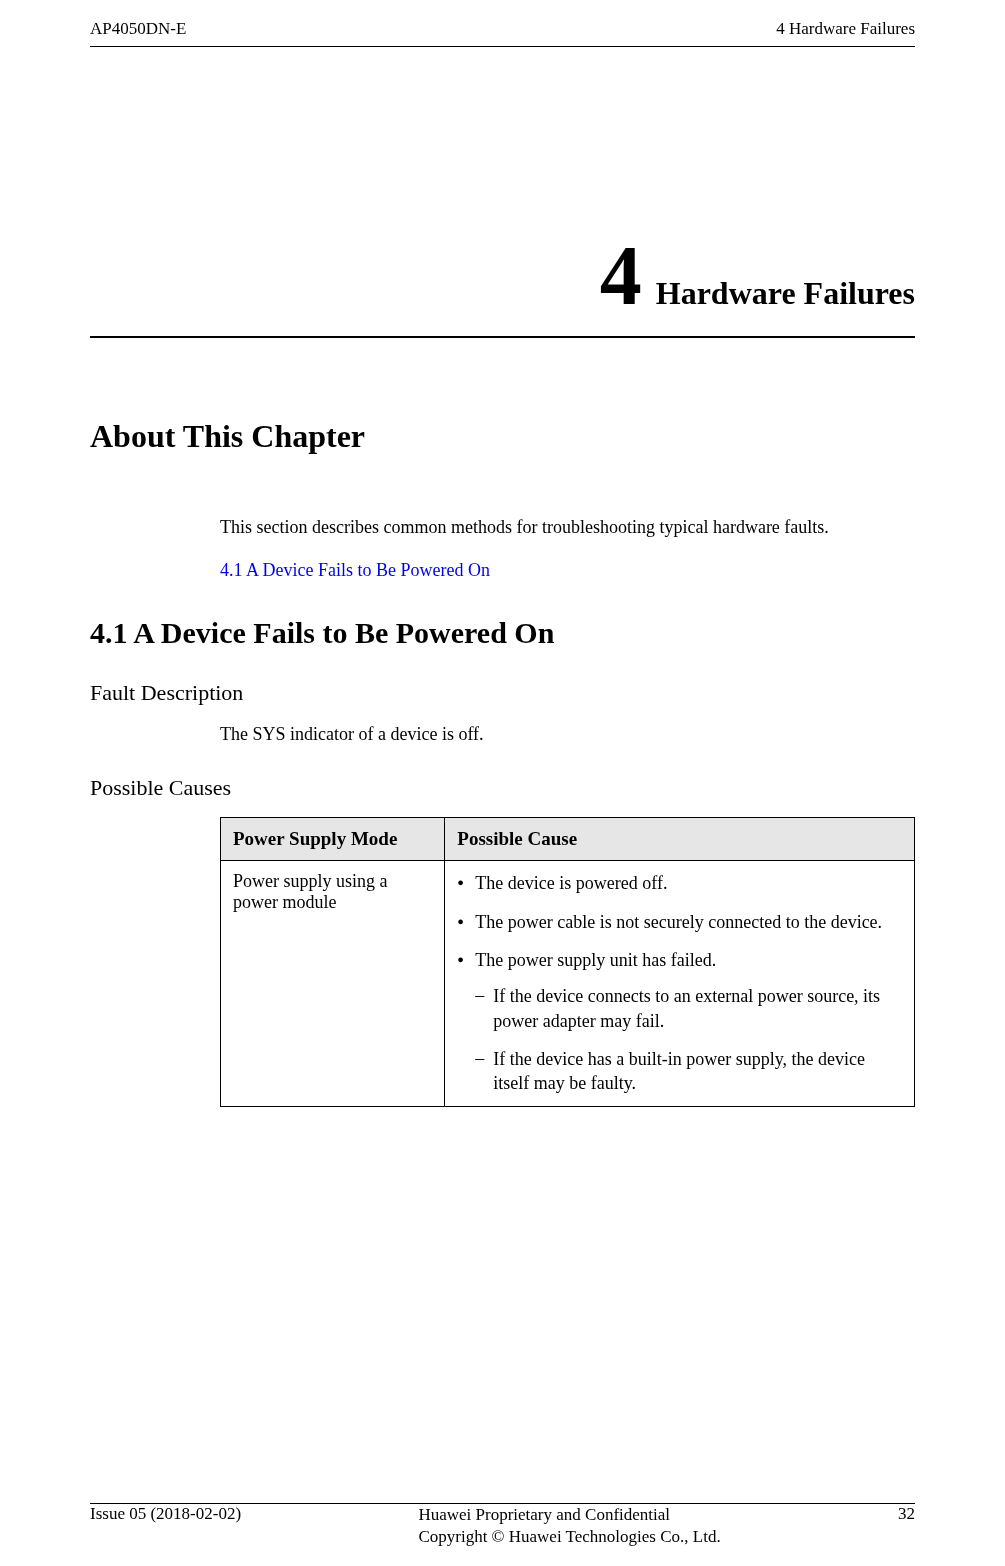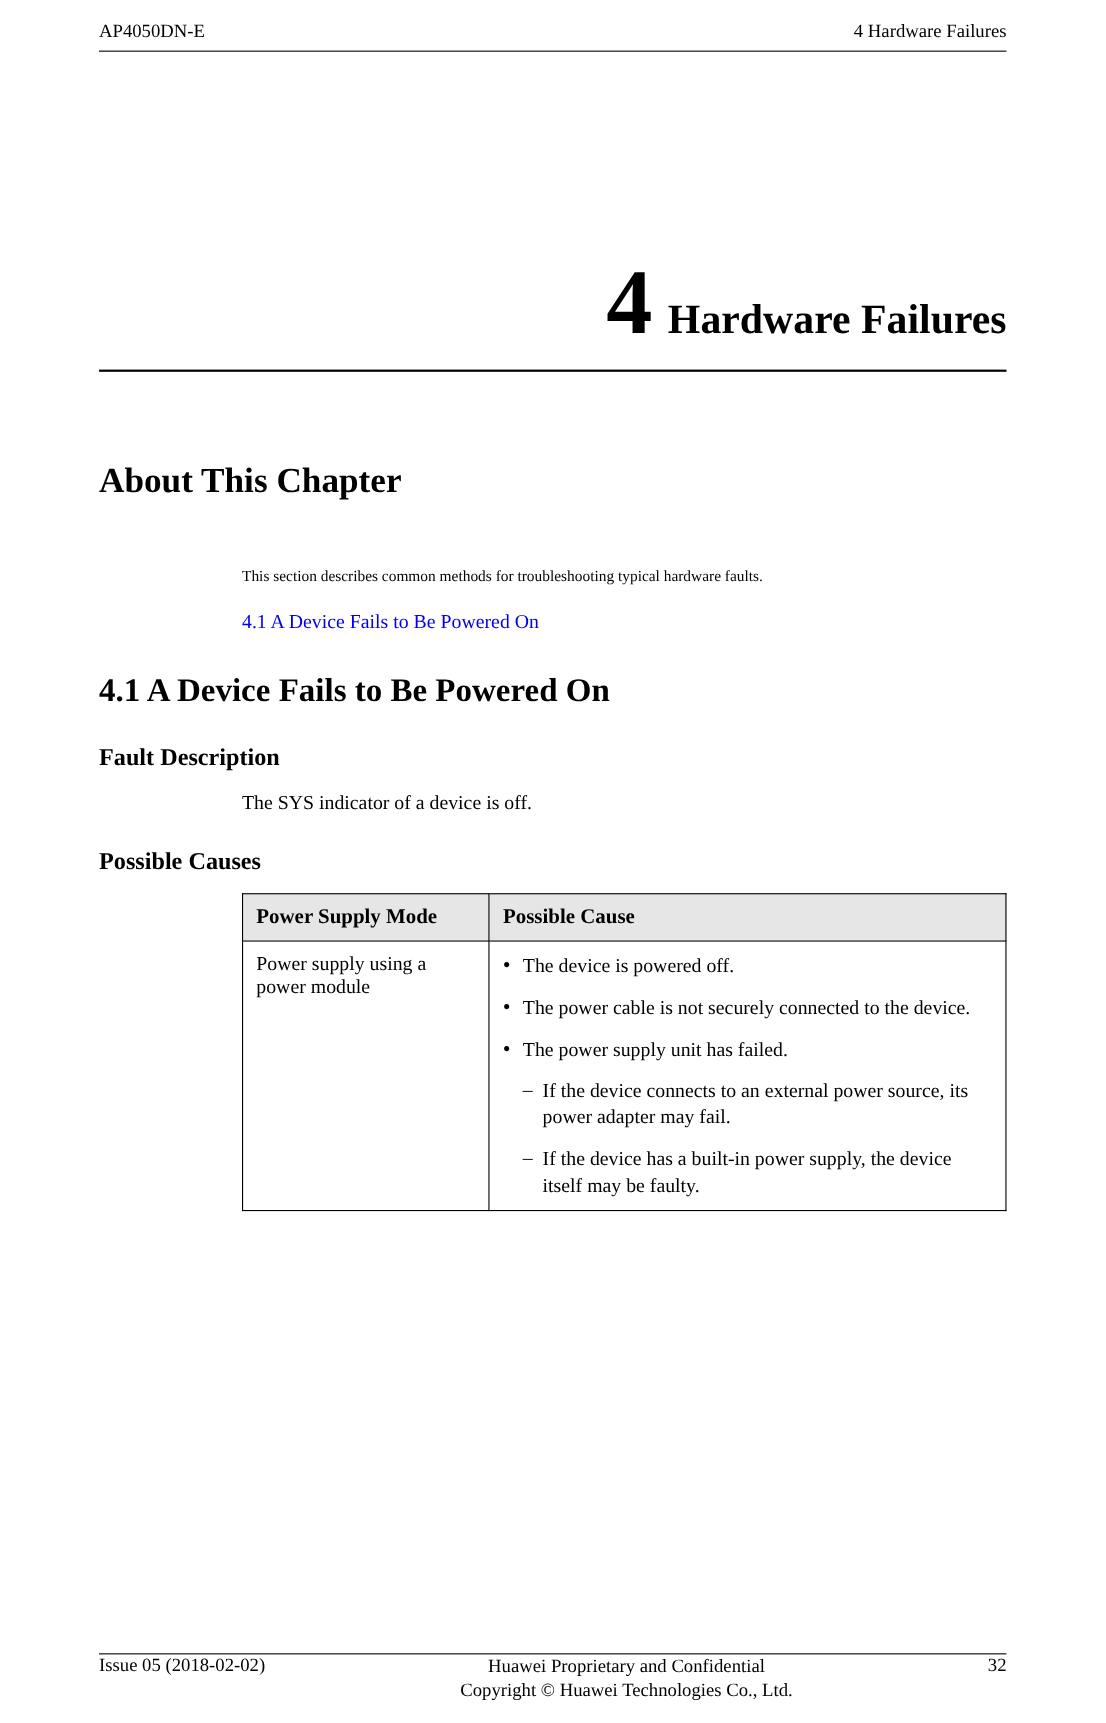--- a/index.html
+++ b/index.html
@@ -30,55 +30,55 @@
       border-bottom: 2px solid #000;
     }
     .chapter-number {
       font-size: 84px;
       font-weight: bold;
       font-family: Georgia, serif;
       display: inline;
       vertical-align: baseline;
     }
     .chapter-title {
-      font-size: 38px;
+      font-size: 32px;
       font-weight: bold;
       font-family: Georgia, serif;
       display: inline;
       margin-left: 10px;
     }
     .about-heading {
       font-size: 32px;
       font-weight: bold;
       font-family: Georgia, serif;
       margin-top: 80px;
       margin-bottom: 60px;
     }
     .about-text {
-      font-size: 14px;
+      font-size: 18px;
       margin-left: 130px;
       margin-bottom: 20px;
       line-height: 1.4;
     }
     .link {
       color: #0000ee;
       font-size: 18px;
       margin-left: 130px;
       display: inline-block;
       margin-bottom: 35px;
     }
     .section-heading {
       font-size: 30px;
       font-weight: bold;
       font-family: Georgia, serif;
       margin-bottom: 30px;
     }
     .subsection-heading {
       font-size: 22px;
-      font-weight: bold;
+      font-weight: normal;
       font-family: Georgia, serif;
       margin-bottom: 16px;
     }
     .body-text {
       font-size: 18px;
       margin-left: 130px;
       margin-bottom: 28px;
       line-height: 1.4;
     }
     table {
@@ -133,21 +133,21 @@
       position: absolute;
       bottom: 18px;
       left: 90px;
       right: 90px;
       border-top: 1px solid #000;
       padding-top: 0;
       display: flex;
       justify-content: space-between;
       font-size: 17px;
     }
-    .footer-center { text-align: center; line-height: 1.3; }
+    .footer-center { line-height: 1.3; }
   </style>
 </head>
 <body>
 
 
 
 <div class="header">
   <div class="header-left">
     <div>AP4050DN-E</div>
   </div>

